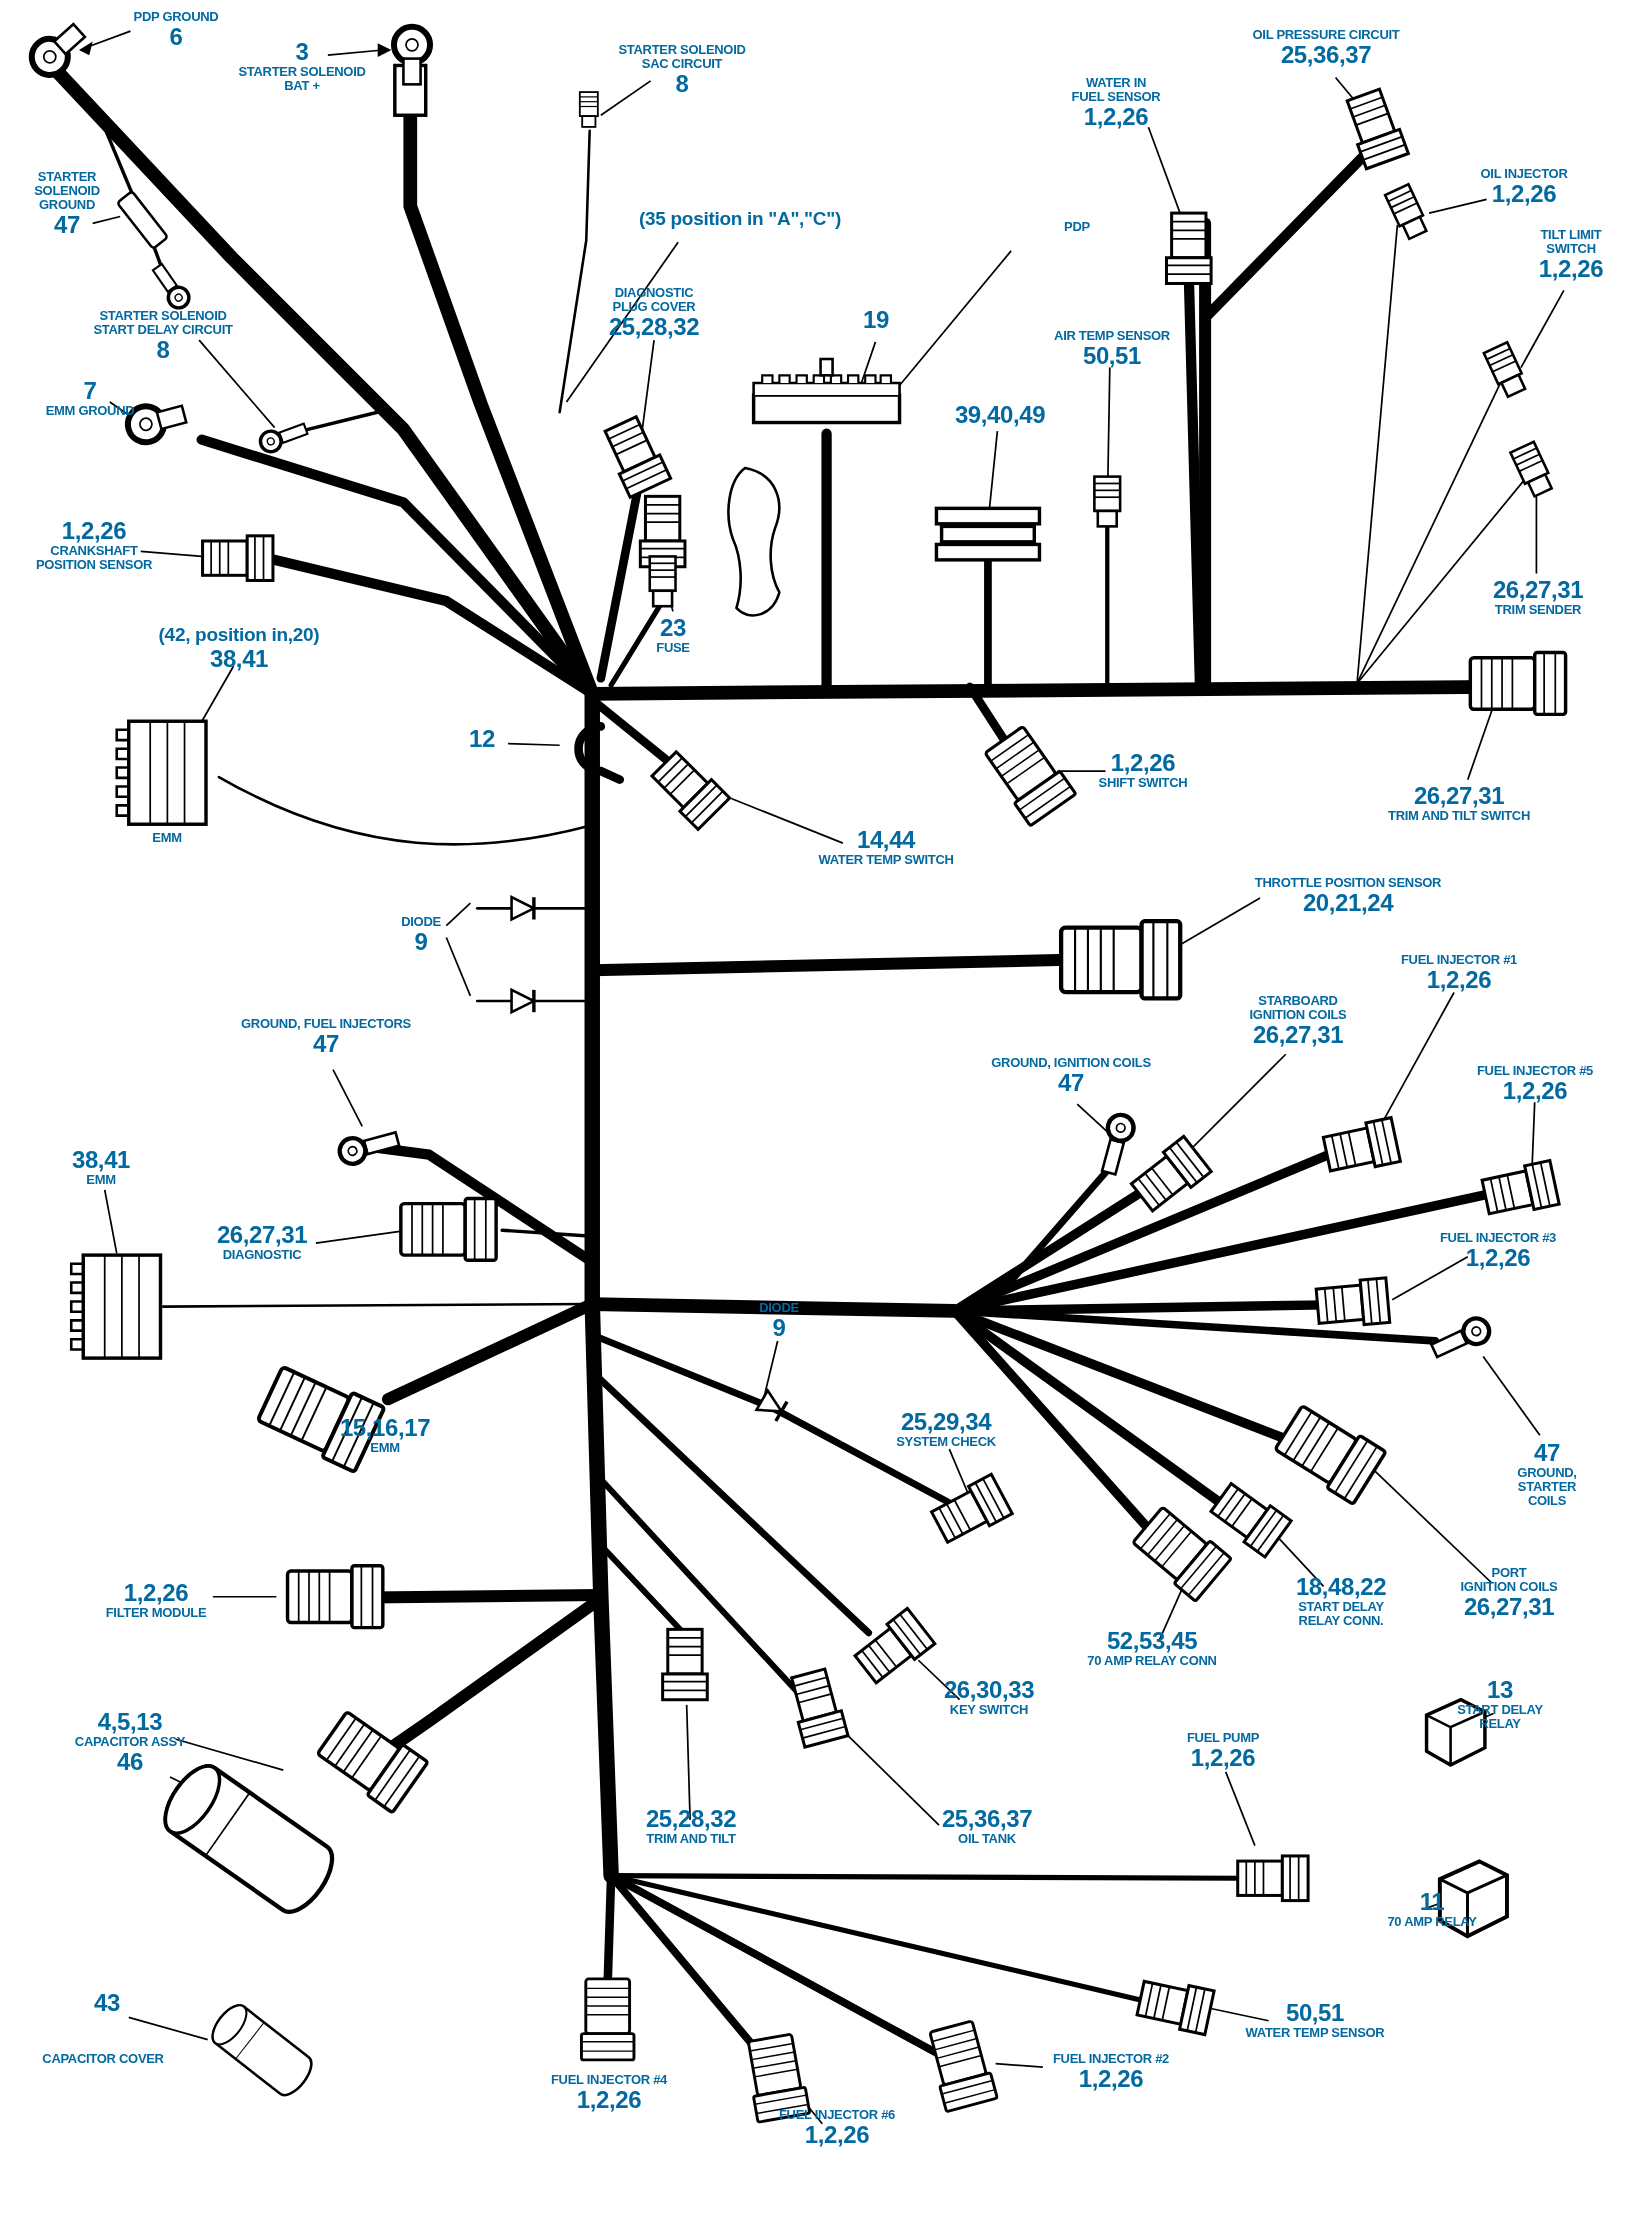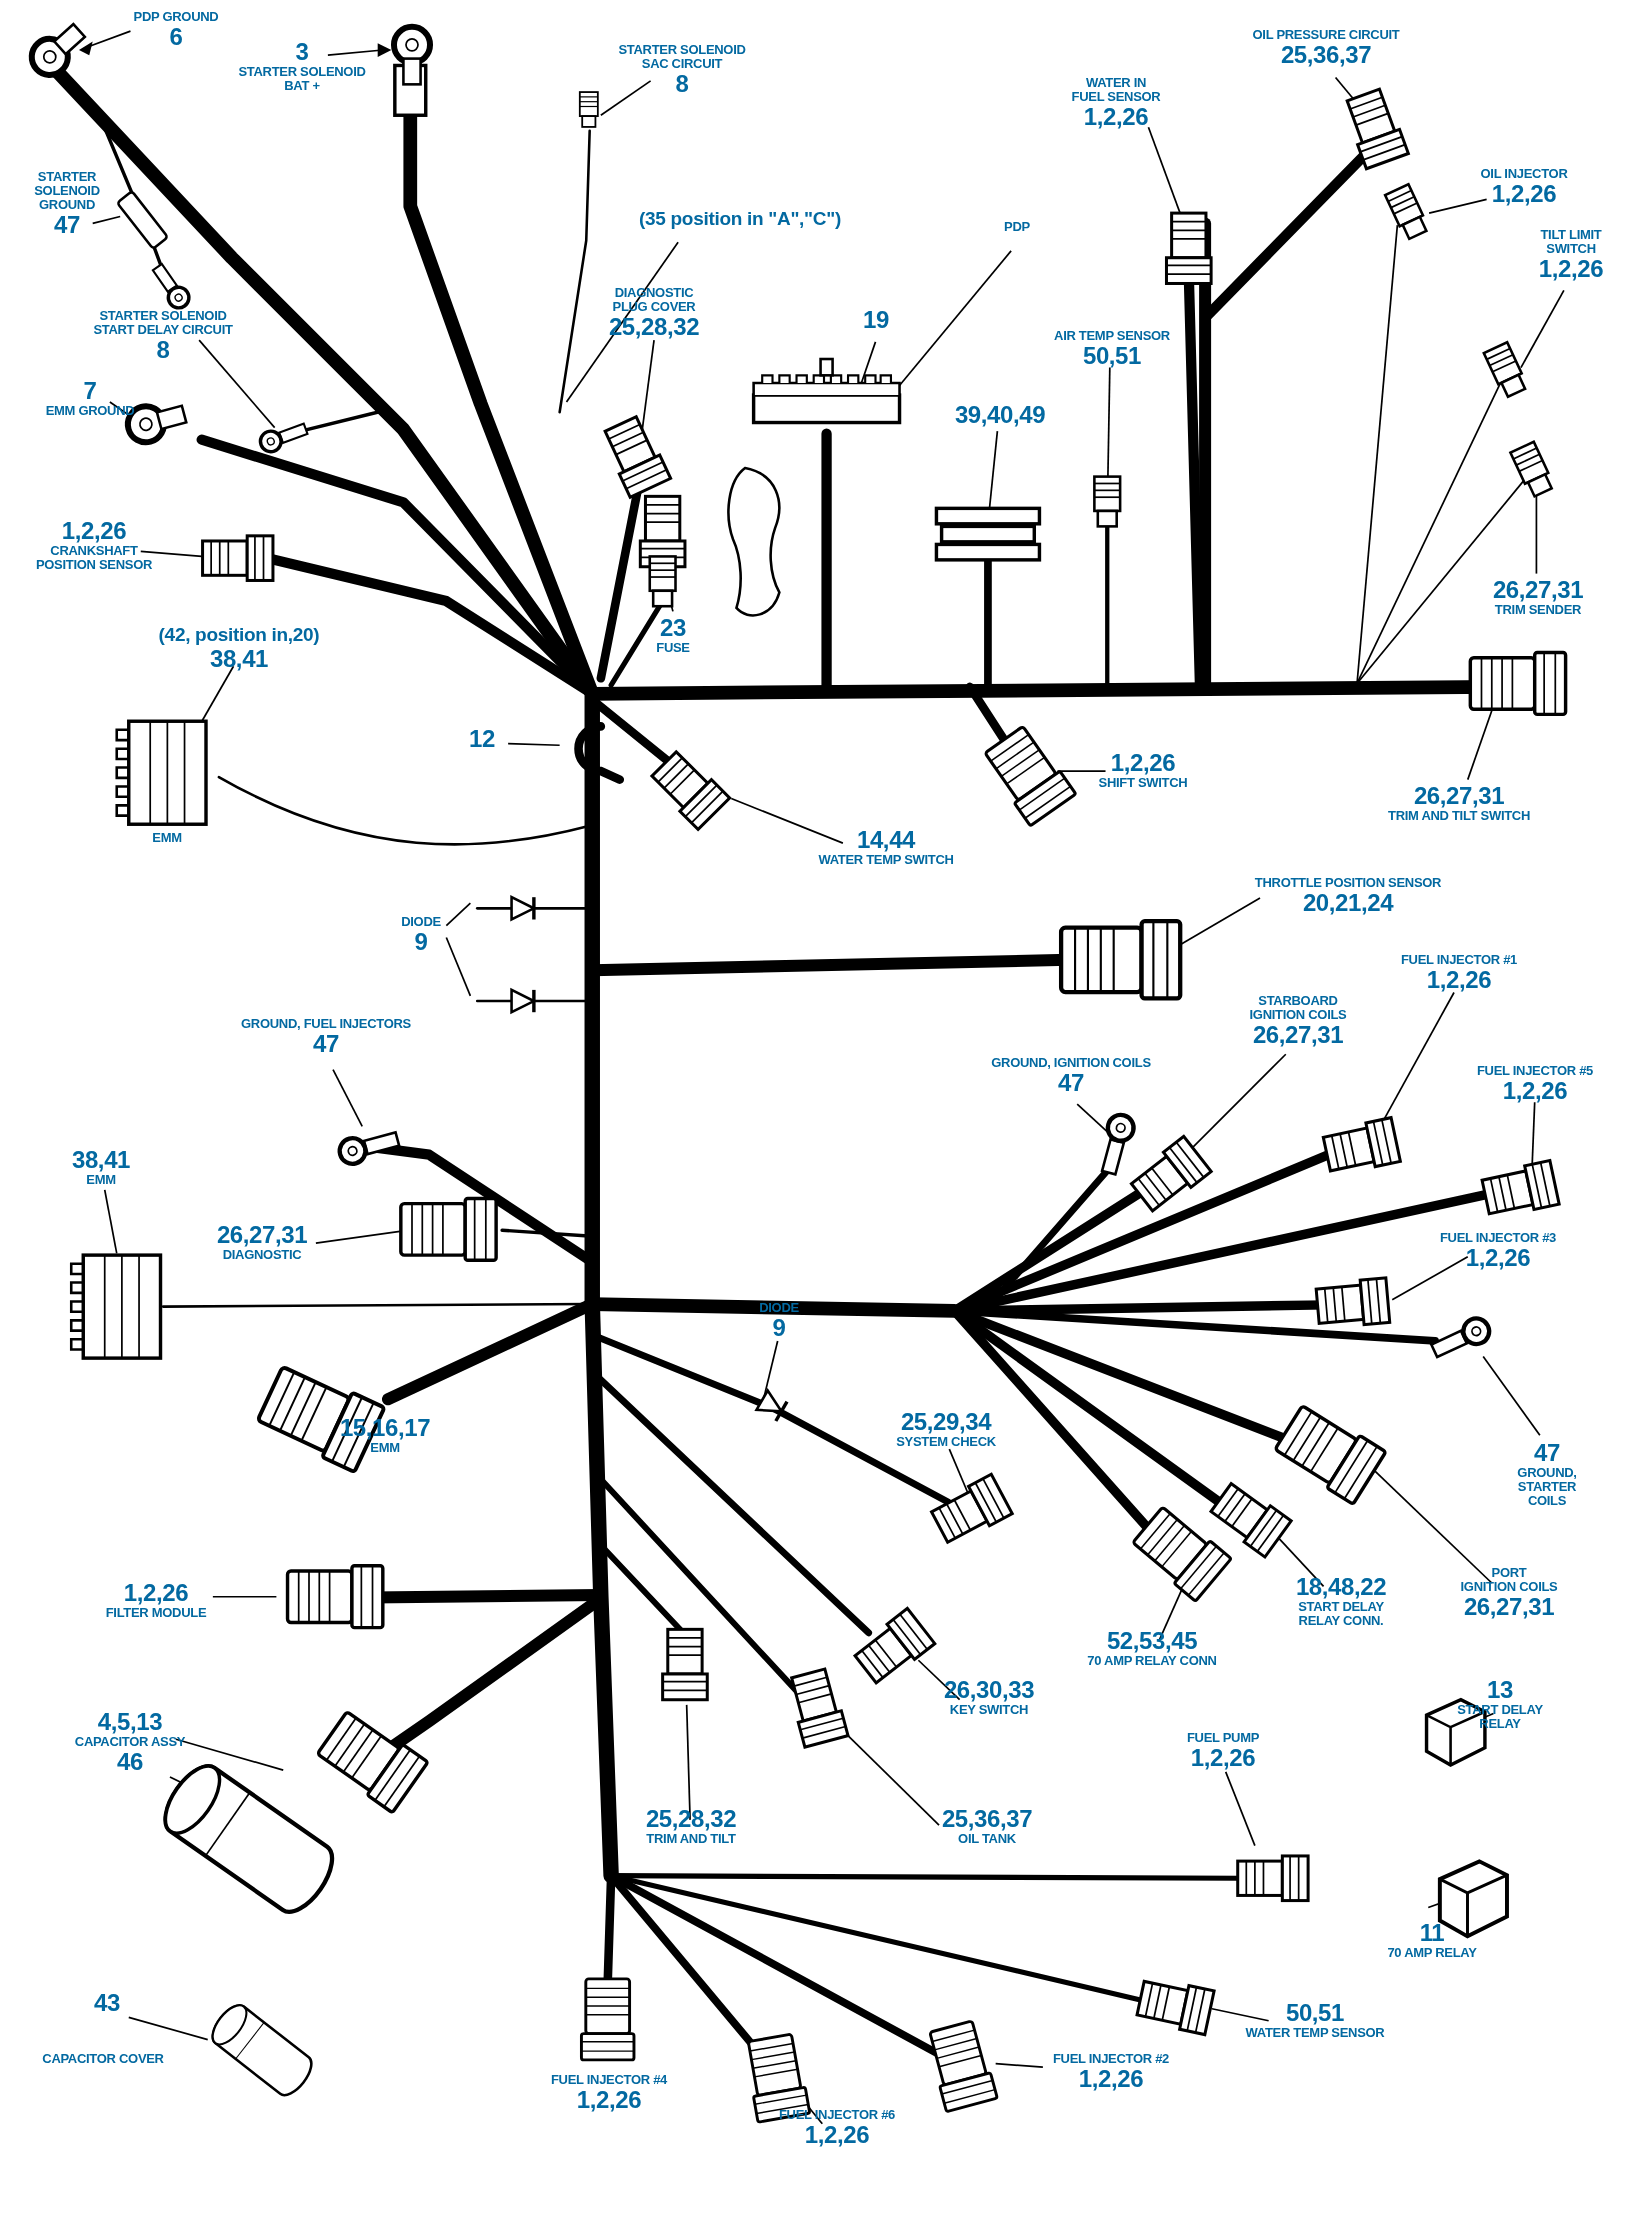--- a/index.html
+++ b/index.html
@@ -321,21 +321,21 @@
         <div class="name">EMM GROUND</div>
       </div>
       <div class="label" style="left: 654px; top: 286px;">
         <div class="name">DIAGNOSTIC</div>
         <div class="name">PLUG COVER</div>
         <div class="num">25,28,32</div>
       </div>
       <div class="label" style="left: 740px; top: 209px;">
         <div class="note">(35 position in "A","C")</div>
       </div>
-      <div class="label" style="left: 1017px; top: 220px;">
+      <div class="label" style="left: 1077px; top: 220px;">
         <div class="name">PDP</div>
       </div>
       <div class="label" style="left: 876px; top: 307px;">
         <div class="num">19</div>
       </div>
       <div class="label" style="left: 1112px; top: 329px;">
         <div class="name">AIR TEMP SENSOR</div>
         <div class="num">50,51</div>
       </div>
       <div class="label" style="left: 1000px; top: 402px;">
@@ -472,21 +472,21 @@
         <div class="num">1,2,26</div>
       </div>
       <div class="label" style="left: 691px; top: 1806px;">
         <div class="num">25,28,32</div>
         <div class="name">TRIM AND TILT</div>
       </div>
       <div class="label" style="left: 987px; top: 1806px;">
         <div class="num">25,36,37</div>
         <div class="name">OIL TANK</div>
       </div>
-      <div class="label" style="left: 1432px; top: 1889px; margin-top: 31px;">
+      <div class="label" style="left: 1432px; top: 1889px;">
         <div class="num">11</div>
         <div class="name">70 AMP RELAY</div>
       </div>
       <div class="label" style="left: 107px; top: 1990px;">
         <div class="num">43</div>
       </div>
       <div class="label" style="left: 103px; top: 2052px;">
         <div class="name">CAPACITOR COVER</div>
       </div>
       <div class="label" style="left: 609px; top: 2073px;">

